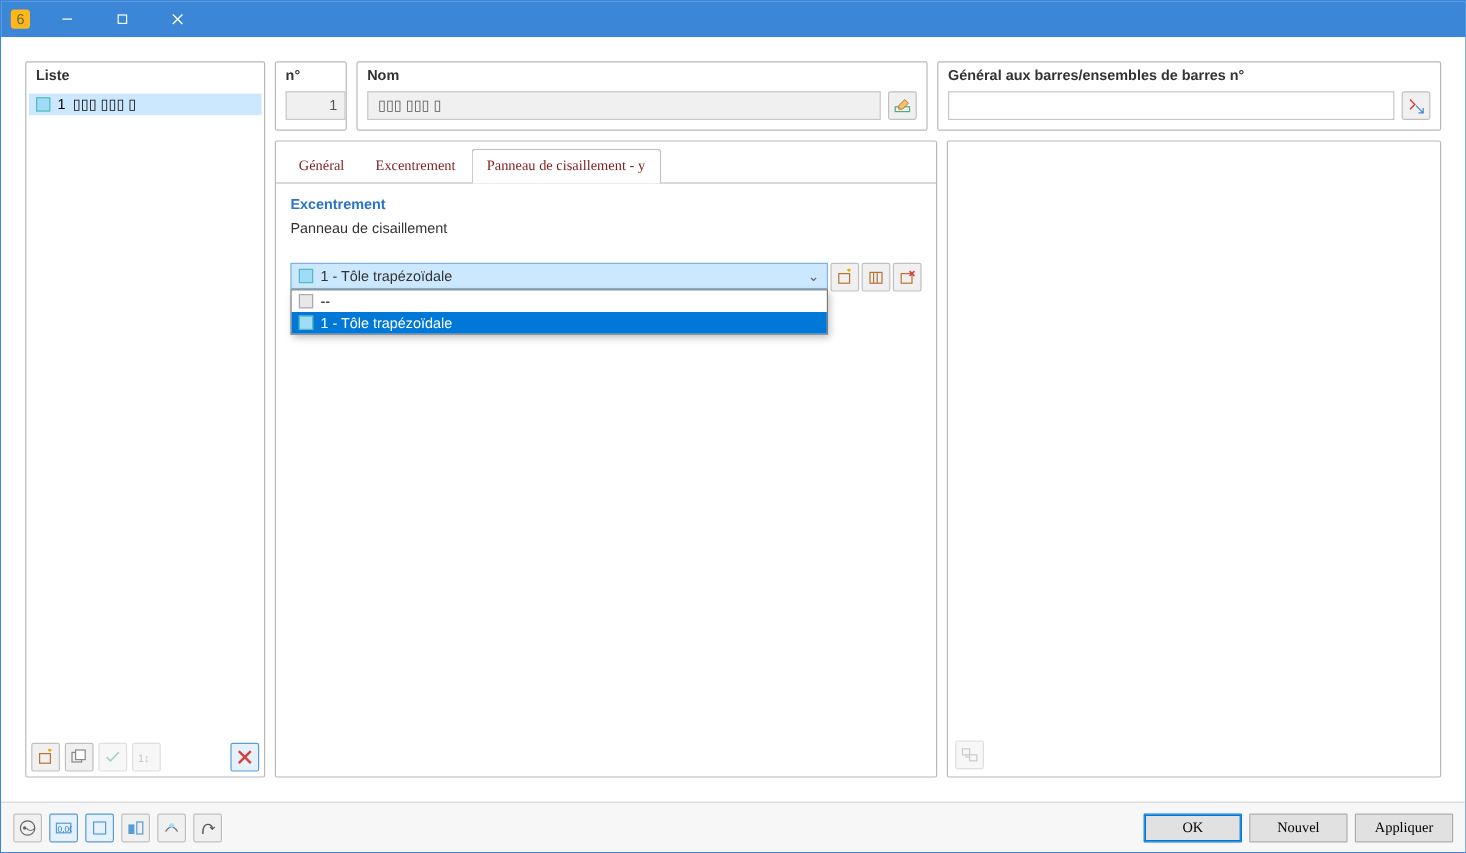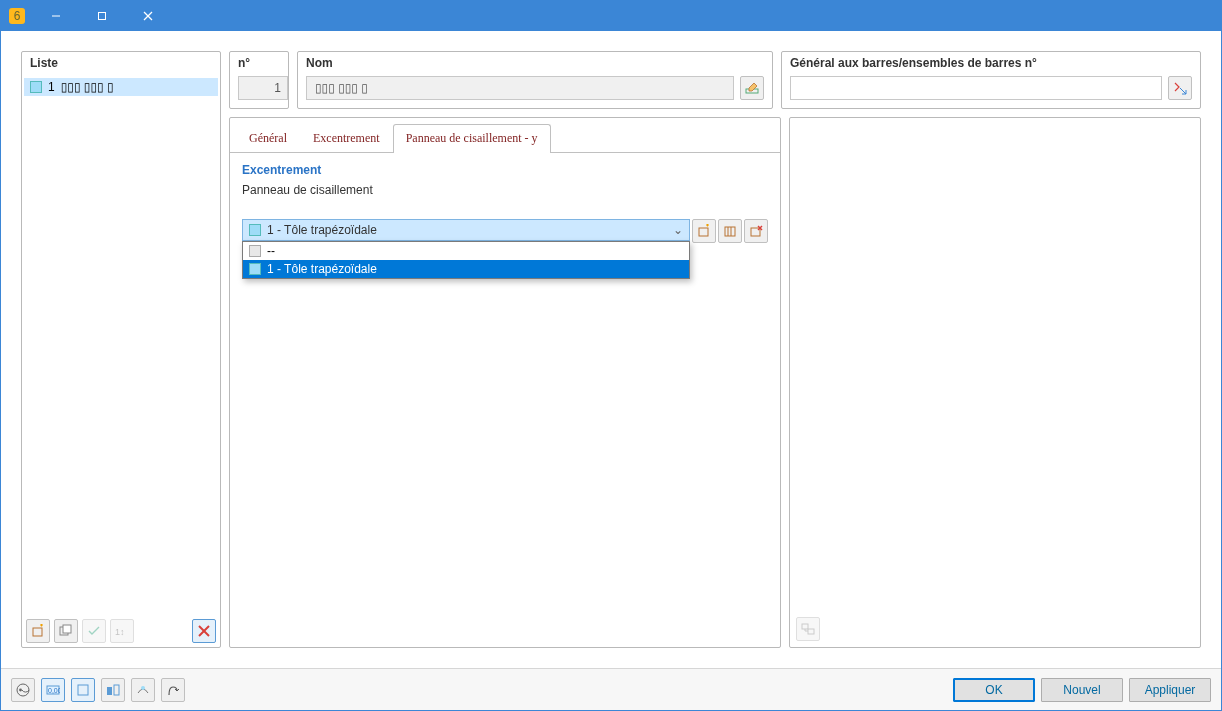--- a/index.html
+++ b/index.html
@@ -50,21 +50,21 @@
   .combo-display .sw{width:12px;height:12px;background:#9edcf7;border:1px solid #5bb;}
   .combo-display .txt{flex:1;}
   .combo-display .chev{color:#666;}
   .dropdown{position:absolute;top:22px;left:0;width:448px;border:1px solid #7a7a7a;background:#fff;box-shadow:2px 3px 6px rgba(0,0,0,.25);z-index:10;}
   .dd-item{display:flex;align-items:center;gap:6px;padding:1px 6px;font-size:12px;height:18px;}
   .dd-item .sw{width:12px;height:12px;border:1px solid #aaa;background:#e8e8e8;}
   .dd-item.sel{background:#0078d7;color:#fff;}
   .dd-item.sel .sw{background:#9edcf7;border-color:#5bb;}
   .bottom-bar{height:42px;border-top:1px solid #d6d6d6;background:#f7f7f7;display:flex;align-items:center;padding:0 10px;gap:6px;}
   .bottom-bar .spacer{flex:1;}
-  .dlg-btn{min-width:82px;height:24px;border:1px solid #adadad;background:#e1e1e1;font-size:12px;color:#0369a1;border-radius:1px;}
+  .dlg-btn{min-width:82px;height:24px;border:1px solid #adadad;background:#e1e1e1;font-size:12px;color:#000000;border-radius:1px;font-family:Liberation Serif, serif;}
   .dlg-btn.primary{border-color:#0078d7;box-shadow:inset 0 0 0 1px #0078d7;}
   svg{display:block;}
 </style>
 </head>
 <body>
 
 <div class="window">
   <div class="titlebar">
     <div class="app-icon">
         <span>6</span>

